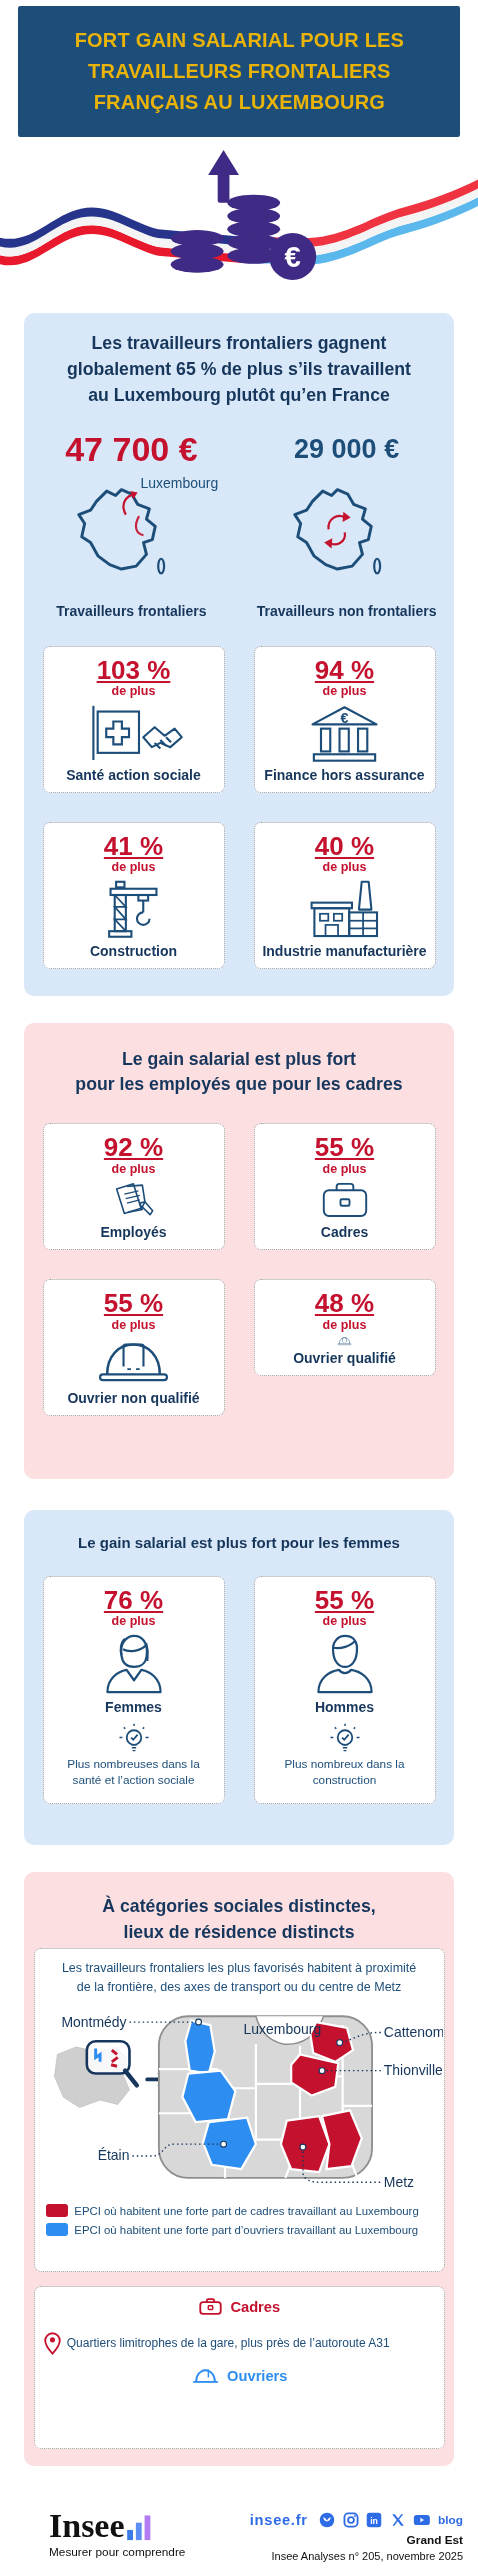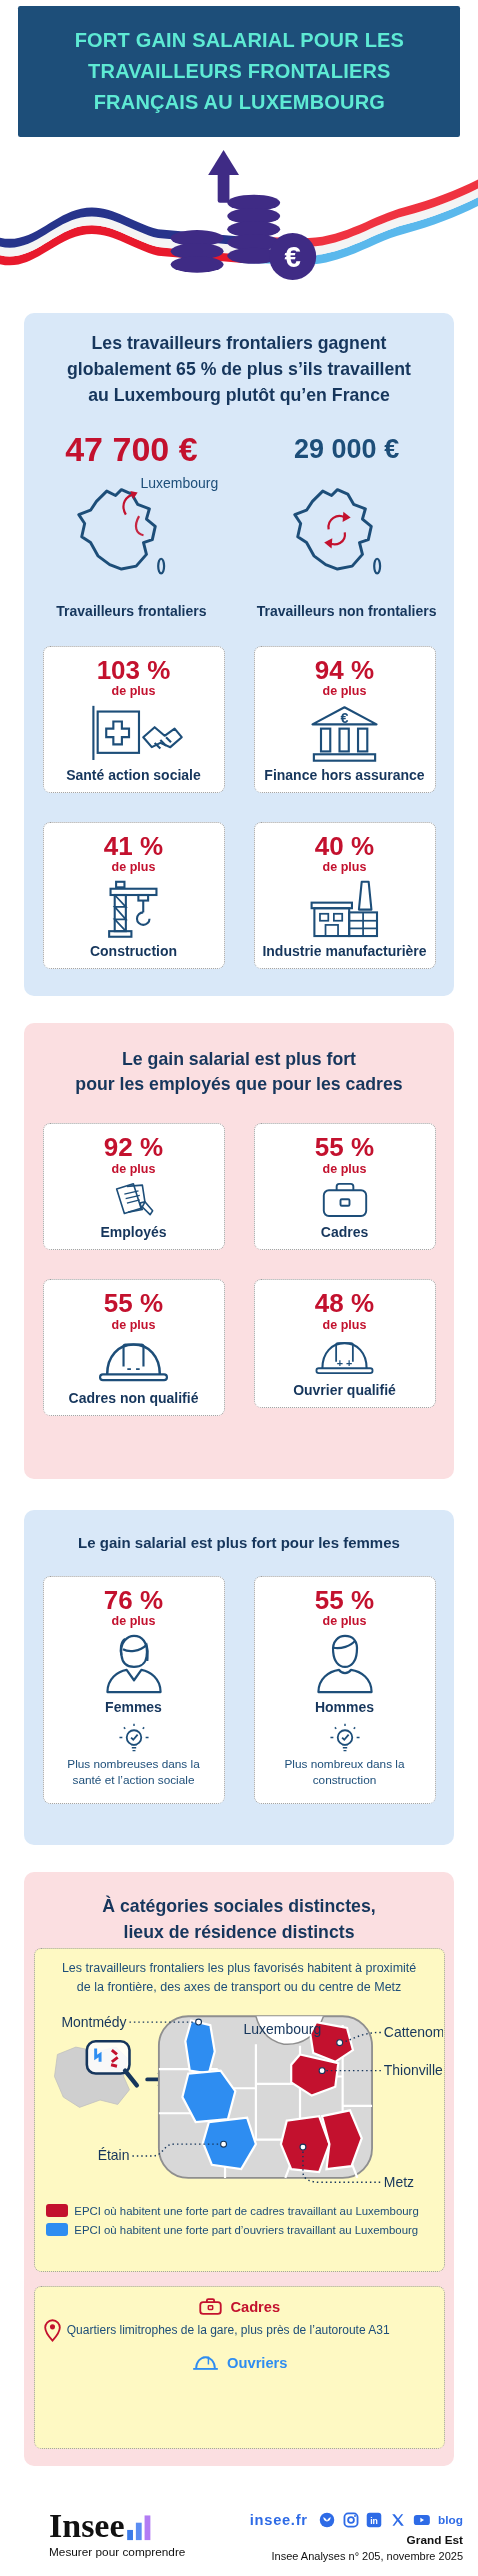--- a/index.html
+++ b/index.html
@@ -1,54 +1,54 @@
 <!DOCTYPE html>
 <html style="font-size:11.8px"><head>
 <meta charset="utf-8">
 <style>
   html,body{margin:0;padding:0;background:#ffffff;}
   .page{position:relative;width:478px;height:2576px;background:#ffffff;overflow:hidden;
         font-family:"Liberation Sans",sans-serif;}
   
   .hdr{position:absolute;top:5.9px;left:18.4px;width:442px;height:131px;background:#1d4e79;
        display:flex;flex-direction:column;align-items:center;justify-content:center;border-radius:2.2px;}
-  .hdr span{color:#5eead4;font-weight:bold;font-size:20px;line-height:1.55;letter-spacing:0.2px;text-align:center;}
+  .hdr span{color:#eab308;font-weight:bold;font-size:20px;line-height:1.55;letter-spacing:0.2px;text-align:center;}
   
   .ribbon{position:absolute;top:144px;left:0;width:478px;height:136px;}
   
   .sec{position:absolute;left:24px;width:430px;border-radius:10px;box-sizing:border-box;}
   .sec.blue{background:#d9e8f8;}
   .sec.pink{background:#fbdfe1;}
   .sec-title{color:#16365c;font-weight:bold;font-size:17.7px;line-height:1.45;text-align:center;}
   
   .duo{display:flex;justify-content:space-between;padding:0 7.4px;}
   .duo .col{width:200px;text-align:center;}
   .bigval-red{color:#c3112e;font-weight:bold;font-size:34px;}
   .bigval-blue{color:#1d4e79;font-weight:bold;font-size:27px;}
   .map-label{color:#16365c;font-weight:bold;font-size:14px;margin-top:2.9px;}
   
   .cards{display:flex;flex-wrap:wrap;justify-content:center;gap:29px;}
   .card{width:182px;background:#ffffff;border:1.5px dotted #9b9b9b;border-radius:7.4px;
         box-sizing:border-box;display:flex;flex-direction:column;align-items:center;padding:10.3px 5.9px 8.8px;}
-  .pct{color:#c3112e;font-weight:bold;font-size:26px;line-height:1.05;}
+  .pct{color:#c3112e;font-weight:bold;font-size:26px;line-height:1.05;text-decoration:underline;}
   .pct-sub{color:#c3112e;font-weight:bold;font-size:12.5px;margin-bottom:4.4px;}
   .card-label{color:#16365c;font-weight:bold;font-size:14px;text-align:center;margin-top:4.4px;}
   .card-note{color:#1d4e79;font-size:11.8px;text-align:center;line-height:1.35;margin-top:2.9px;}
   
-  .dotcard{background:#fef9c3;border:1.5px dotted #9b9b9b;border-radius:7.4px;box-sizing:border-box;}
+  .dotcard{background:#ffffff;border:1.5px dotted #9b9b9b;border-radius:7.4px;box-sizing:border-box;}
   .mapintro{color:#1d4e79;font-size:12.5px;line-height:1.5;text-align:center;padding-top:10.3px;}
   .legend{display:flex;flex-direction:column;gap:5.9px;padding:4.4px 0 0 11.8px;}
   .legrow{display:flex;align-items:center;gap:5.9px;}
   .legswatch{width:22px;height:13.2px;border-radius:2.9px;flex:0 0 auto;}
   .legtext{color:#1d4e79;font-size:11.4px;}
   .metz-title{color:#16365c;font-weight:bold;font-size:14.7px;line-height:1.5;text-align:center;padding-top:11.8px;}
   .metz-head{display:flex;align-items:center;justify-content:center;gap:7.4px;margin-top:10.3px;}
   .metz-head .t-red{color:#c3112e;font-weight:bold;font-size:14.7px;}
   .metz-head .t-blue{color:#2e8df1;font-weight:bold;font-size:14.7px;}
-  .metz-line{display:flex;align-items:center;gap:4.4px;padding:1.5px 7.4px 0 8.8px;}
+  .metz-line{display:flex;align-items:center;gap:4.4px;padding:1.5px 7.4px 0 8.8px;margin-top:13px;}
   .metz-line span{color:#1d4e79;font-size:12px;}
   
   .footer{position:absolute;top:2502px;left:0;width:478px;height:74px;margin-left:16px;}
   .logo-wrap{position:absolute;left:33px;top:7.4px;}
   .logo-txt{font-family:"Liberation Serif",serif;font-weight:bold;font-size:34px;color:#111111;line-height:1;}
   .tagline{font-size:11.8px;color:#111111;margin-top:1.5px;}
   .foot-right{position:absolute;right:31px;top:10.3px;text-align:right;}
   .site-row{display:flex;align-items:center;justify-content:flex-end;gap:7.4px;}
   .site-link{color:#2e6be6;font-weight:bold;font-size:14.7px;letter-spacing:0.7px;margin-right:4.4px;}
   .blog-link{color:#2e6be6;font-size:11.8px;font-weight:bold;}
@@ -234,23 +234,23 @@
       </div>
       <div class="card" style="height:137px;">
         <span class="pct">55 %</span>
         <span class="pct-sub">de plus</span>
         <svg width="81" height="52" viewBox="0 0 110 70">
           <path d="M18,54 C18,28 34,12 55,12 C76,12 92,28 92,54" fill="none" stroke="#1d4e79" stroke-width="3.5"></path>
           <path d="M44,12 h22 a3,3 0 0 1 3,3 v28 m-28,0 v-28 a3,3 0 0 1 3,-3" fill="none" stroke="#1d4e79" stroke-width="3"></path>
           <rect x="8" y="54" width="94" height="8" rx="4" fill="none" stroke="#1d4e79" stroke-width="3"></rect>
           <text x="55" y="52" text-anchor="middle" font-size="20" font-weight="bold" fill="#1d4e79">- -</text>
         </svg>
-        <span class="card-label">Cadres non qualifié</span>
-      </div>
-      <div class="card" style="height:129px;">
+        <span class="card-label">Ouvrier non qualifié</span>
+      </div>
+      <div class="card" style="height:97px;">
         <span class="pct">48 %</span>
         <span class="pct-sub">de plus</span>
         <svg width="81" height="52" viewBox="0 0 110 70">
           <path d="M18,54 C18,28 34,12 55,12 C76,12 92,28 92,54" fill="none" stroke="#1d4e79" stroke-width="3.5"></path>
           <path d="M44,12 h22 a3,3 0 0 1 3,3 v28 m-28,0 v-28 a3,3 0 0 1 3,-3" fill="none" stroke="#1d4e79" stroke-width="3"></path>
           <rect x="8" y="54" width="94" height="8" rx="4" fill="none" stroke="#1d4e79" stroke-width="3"></rect>
           <text x="55" y="52" text-anchor="middle" font-size="18" font-weight="bold" fill="#1d4e79">+ +</text>
         </svg>
         <span class="card-label">Ouvrier qualifié</span>
       </div>

